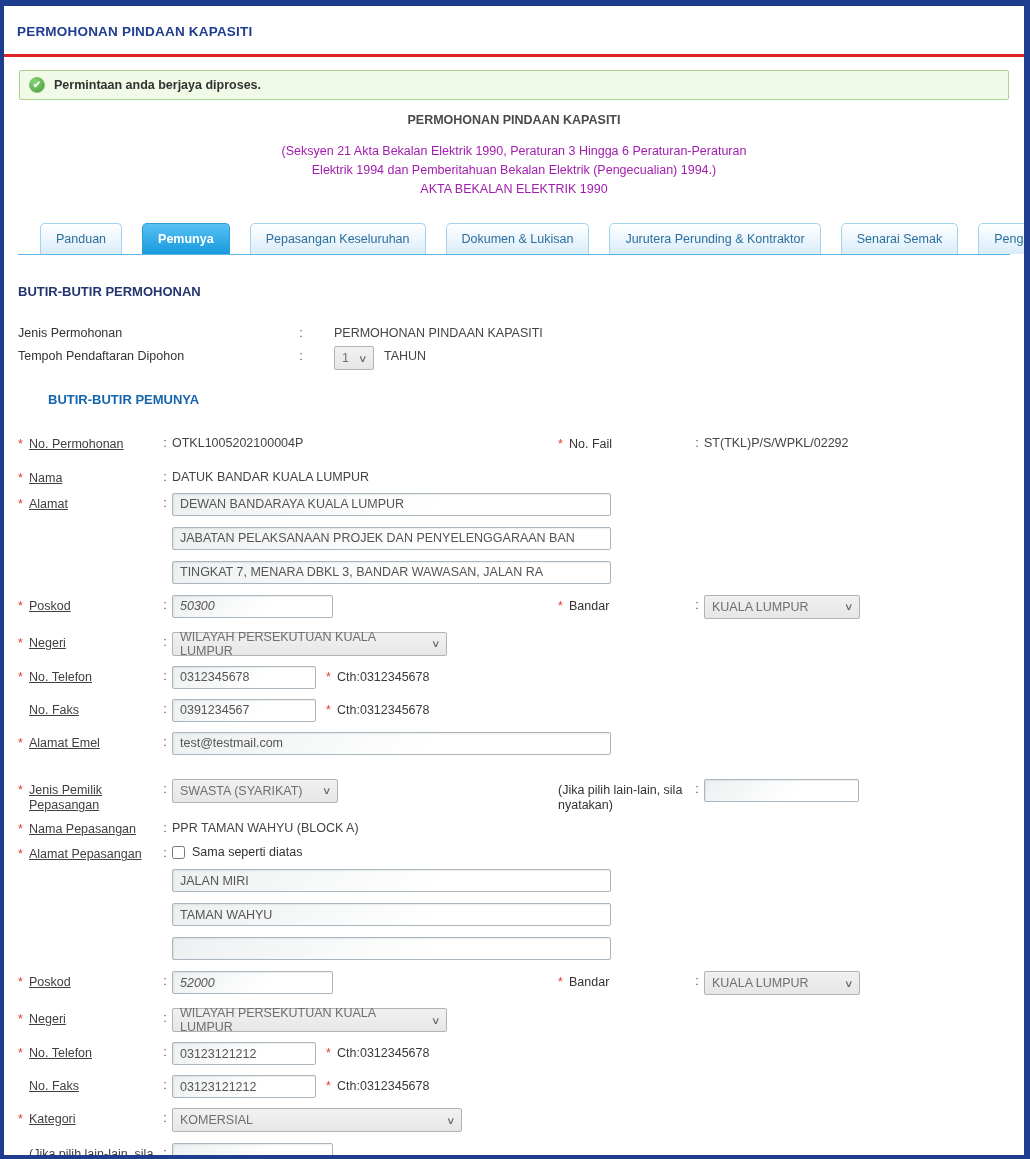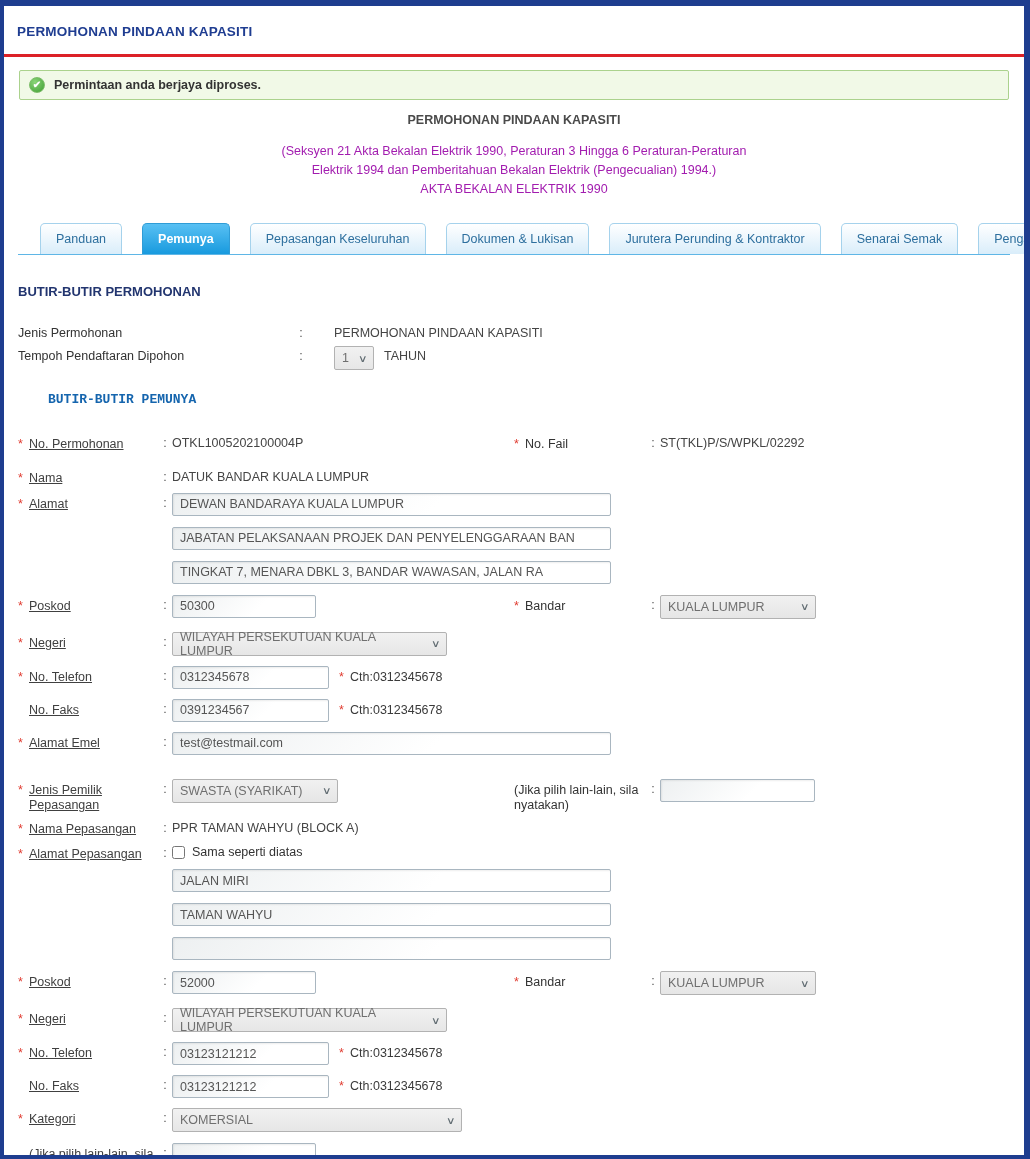--- a/index.html
+++ b/index.html
@@ -41,43 +41,43 @@
     border: 1px solid #a5d2ec; border-bottom: none;
     border-radius: 5px 5px 0 0; padding: 8px 15px; margin-left: 16px;
   }
   .tab.active {
     background: linear-gradient(#58c0f3, #189ade); color: #fff;
     font-weight: bold; border-color: #2f9cd6;
   }
 
   .content { padding: 0 14px; margin-top: 29px; font-size: 12.5px; color: #333; }
   .sec-heading { font-size: 13px; font-weight: bold; color: #22356f; margin-bottom: 24px; }
-  .sub-heading { font-size: 13px; font-weight: bold; color: #1565ae; margin: 22px 0 26px 30px; font-family: Liberation Mono, monospace; }
+  .sub-heading { font-size: 13px; font-weight: bold; color: #1565ae; margin: 22px 0 26px 30px; }
 
   .row { display: flex; align-items: flex-start; margin-bottom: 11px; }
   .group-left { display: flex; width: 496px; flex: 0 0 496px; align-items: flex-start; }
-  .group-right { display: flex; align-items: flex-start; }
+  .group-right { display: flex; align-items: flex-start; margin-left: 44px; }
   .lbl { width: 140px; flex: 0 0 140px; padding: 4px 4px 0 11px; line-height: 1.25; position: relative; color: #404040; text-decoration: underline; }
   .lbl-right { width: 132px; flex: 0 0 132px; padding: 4px 4px 0 11px; line-height: 1.25; position: relative; }
   .lbl-top { width: 276px; flex: 0 0 276px; padding: 3px 4px 0 0; }
   .req::before { content: "*"; color: #e03a2f; position: absolute; left: 0; top: 4px; }
   .colon { width: 14px; flex: 0 0 14px; text-align: center; padding-top: 3px; color: #555; }
   .colon::before { content: ":"; }
   .static-val { padding-top: 3px; color: #444; }
   .gap-top { margin-left: 26px; }
 
   input.text {
     height: 23px; border: 1px solid #a9b6c0; border-radius: 2px; padding: 0 7px;
     font-size: 12.5px; color: #555; font-family: inherit;
     background: linear-gradient(135deg, #edf0f1 0%, #ffffff 60%);
     box-shadow: inset 1px 1px 2px rgba(0,0,0,.07); outline: none;
   }
   .w-full { width: 439px; }
-  .w-poskod { width: 144px; }
-  .w-tel { width: 157px; }
+  .w-poskod { width: 161px; font-style: italic; }
+  .w-tel { width: 144px; }
   .w-lain { width: 155px; }
 
   .select {
     height: 24px; border: 1px solid #b2b2b2; border-radius: 2px;
     background: linear-gradient(#f1f1f1, #e6e6e6); color: #6f6f6f;
     display: flex; align-items: center; justify-content: space-between;
     padding: 0 7px; font-size: 12.5px; cursor: default;
   }
   .select .chev { color: #5f6a70; font-size: 10px; margin-left: 8px; transform: scaleX(1.3); }
   .sel-tempoh { width: 40px; }

